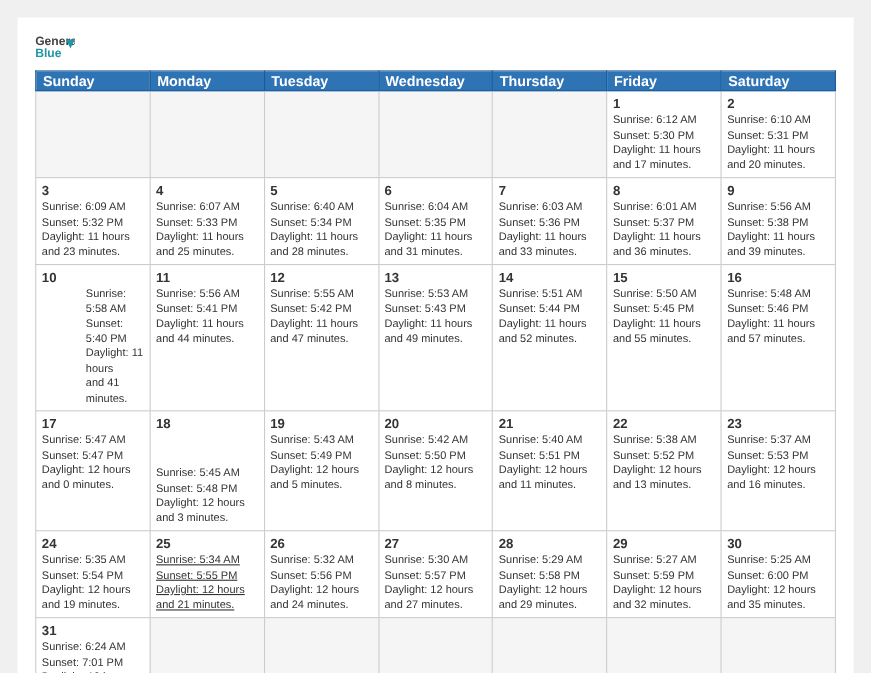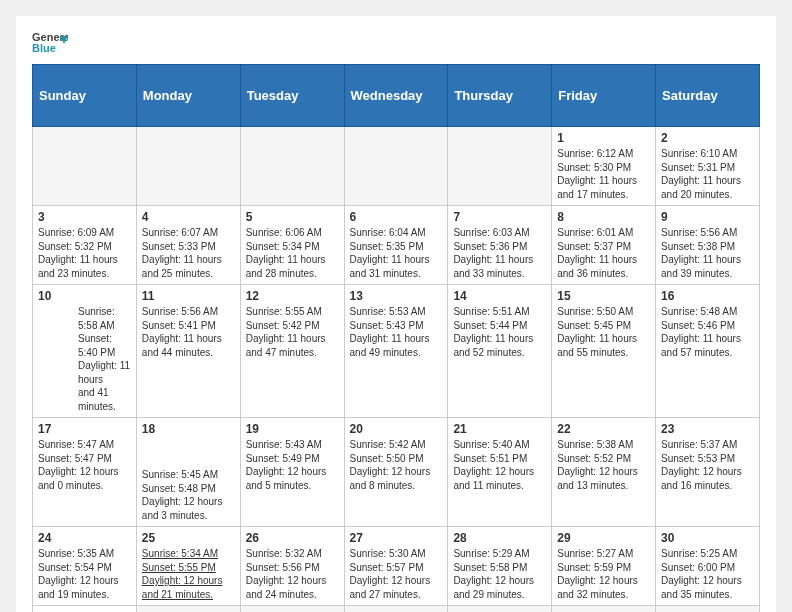--- a/index.html
+++ b/index.html
@@ -45,21 +45,21 @@
       width: 100%;
       border-collapse: collapse;
       margin-top: 8px;
     }
     thead tr th {
       background: #2e74b5;
       color: #fff;
       font-size: 13px;
       font-weight: 600;
       text-align: left;
-      padding: 23px 6px;
+      padding: 1px 6px;
       border: 1px solid #1a5a9a;
     }
     tbody tr td {
       border: 1px solid #ccc;
       vertical-align: top;
       padding: 4px 5px;
       width: calc(100% / 7);
       height: 68px;
       font-size: 10.5px;
       color: #333;
@@ -142,21 +142,21 @@
           </td>
           <td>
             <span class="day-num">4</span>
             <div class="day-info" style="white-space: pre-line;">Sunrise: 6:07 AM
 Sunset: 5:33 PM
 Daylight: 11 hours
 and 25 minutes.</div>
           </td>
           <td>
             <span class="day-num">5</span>
-            <div class="day-info" style="white-space: pre-line;">Sunrise: 6:06 AM
+            <div class="day-info" style="white-space: pre-line;">Sunrise: 6:40 AM
 Sunset: 5:34 PM
 Daylight: 11 hours
 and 28 minutes.</div>
           </td>
           <td>
             <span class="day-num">6</span>
             <div class="day-info" style="white-space: pre-line;">Sunrise: 6:04 AM
 Sunset: 5:35 PM
 Daylight: 11 hours
 and 31 minutes.</div>

